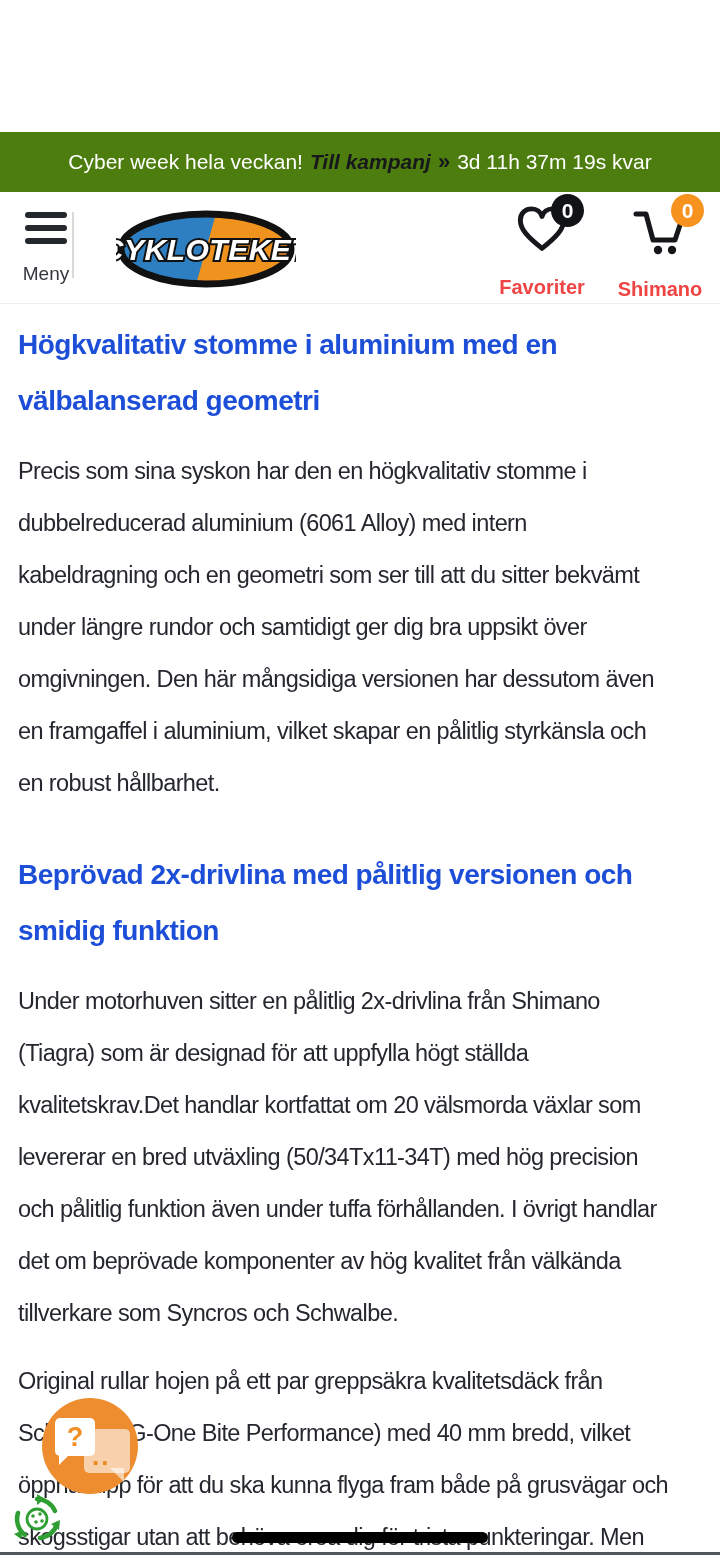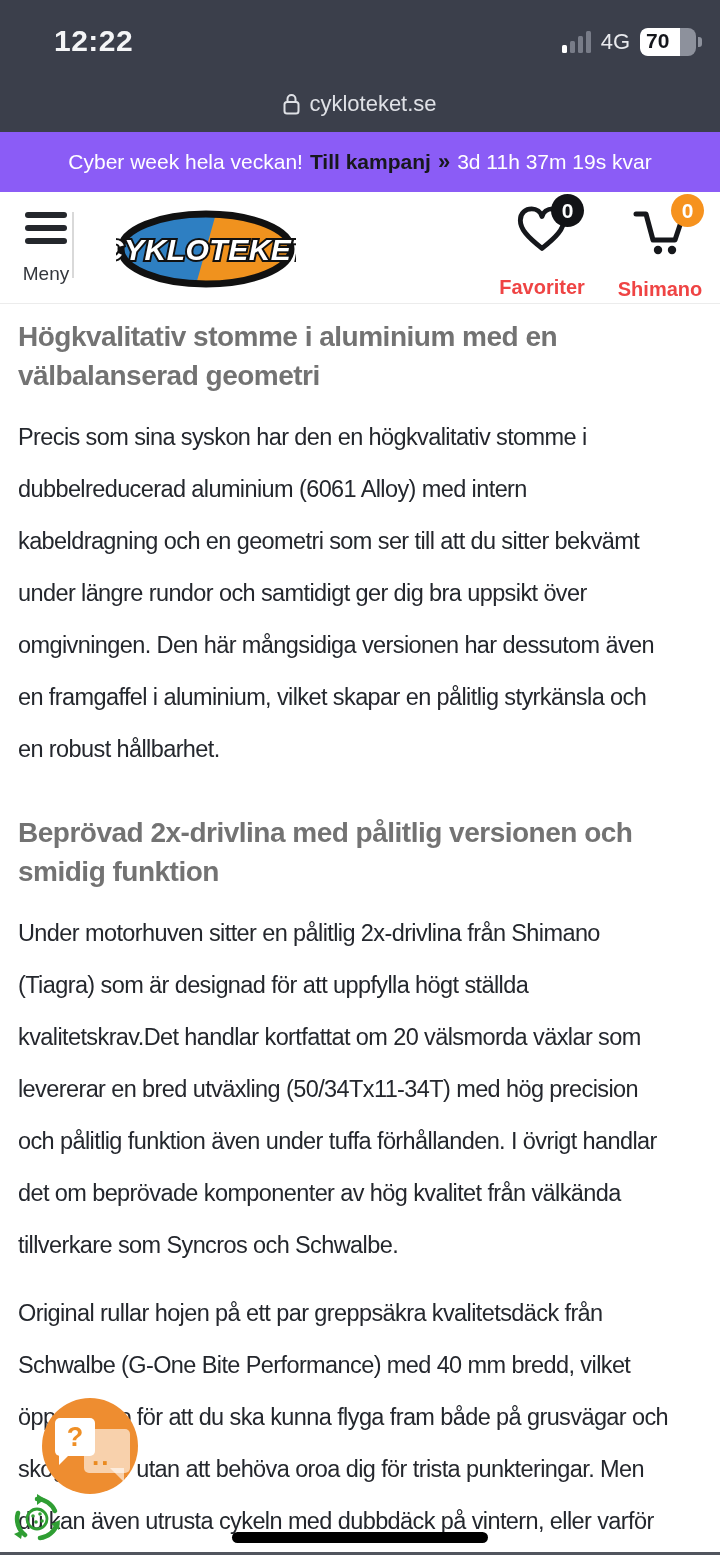--- a/index.html
+++ b/index.html
@@ -14,85 +14,61 @@
   .sigbars{display:flex;align-items:flex-end;gap:3px;height:22px;}
   .sigbars i{display:block;width:5px;border-radius:1.5px;background:#787c88;}
   .sigbars i.f{background:#ffffff;}
   .net{font-size:22px;color:#e9eaee;font-weight:400;}
   .battery{position:relative;width:56px;height:28px;border-radius:8px;background:#8d919c;overflow:hidden;}
   .battery .fill{position:absolute;left:0;top:0;bottom:0;width:72%;background:#ffffff;border-radius:7px 0 0 7px;}
   .battery .pct{position:absolute;left:6px;top:1px;font-size:21px;font-weight:700;color:#14161b;z-index:2;}
   .batt-tip{width:4px;height:10px;background:#8d919c;border-radius:0 3px 3px 0;margin-left:-8px;}
   .urlrow{position:absolute;left:0;top:84px;width:720px;height:40px;display:flex;align-items:center;justify-content:center;gap:9px;color:#dfe1e6;font-size:22px;}
   
-  .promo{position:absolute;left:0;top:132px;width:720px;height:60px;background:#8b5cf6;display:flex;align-items:center;justify-content:center;gap:7px;font-size:21px;white-space:nowrap;}
+  .promo{position:absolute;left:0;top:132px;width:720px;height:60px;background:#4d7c0f;display:flex;align-items:center;justify-content:center;gap:7px;font-size:21px;white-space:nowrap;}
   .promo .lead{color:#ffffff;}
-  .promo .link{color:#17181c;font-weight:700;}
+  .promo .link{color:#17181c;font-weight:700;font-style:italic;}
   .promo .arrow{color:#17181c;font-weight:700;font-size:22px;}
   .promo .count{color:#ffffff;}
   
   .header{position:absolute;left:0;top:192px;width:720px;height:111px;background:#fff;border-bottom:1px solid #ececec;}
   .menu-btn{position:absolute;left:22px;top:20px;width:48px;text-align:center;cursor:pointer;}
   .menu-btn .bars i{display:block;width:42px;height:6px;background:#24272c;border-radius:3px;margin:0 auto 7px;}
   .menu-label{font-size:19px;color:#34373d;margin-top:19px;}
   .vdivider{position:absolute;left:72px;top:20px;width:2px;height:66px;background:#d9d9d9;}
   .logo{position:absolute;left:116px;top:18px;width:180px;height:78px;}
   .hdr-right{position:absolute;right:10px;top:14px;display:flex;gap:18px;}
   .hdr-item{position:relative;width:100px;text-align:center;}
   .hdr-item .icon-wrap{position:relative;display:inline-block;}
   .hdr-label{font-size:20px;font-weight:600;color:#ef4444;margin-top:18px;}
   .badge{position:absolute;top:-12px;right:-16px;width:33px;height:33px;border-radius:50%;color:#fff;font-size:21px;font-weight:700;display:flex;align-items:center;justify-content:center;}
   .badge.black{background:#121316;}
   .badge.orange{background:#f6921e;}
   
   .article{position:absolute;left:0;top:303px;width:720px;padding:14px 14px 0 18px;box-sizing:border-box;}
-  .article h2{margin:38px 0 0 0;font-size:28px;line-height:39px;font-weight:700;color:#737373;letter-spacing:-.5px;white-space:pre-line;}
+  .article h2{margin:38px 0 0 0;font-size:28px;line-height:56px;font-weight:700;color:#1d4ed8;letter-spacing:-.5px;white-space:pre-line;}
   .article .sec:first-child h2{margin-top:0;}
   .article p{margin:16px 0 0 0;font-size:23.5px;line-height:52px;color:#24272d;letter-spacing:-.6px;white-space:pre-line;}
   
   .chat-widget{position:absolute;left:42px;top:1398px;width:96px;height:96px;border-radius:50%;background:#ee8d30;z-index:6;cursor:pointer;}
   .bubble-q{position:absolute;left:13px;top:20px;width:40px;height:38px;background:#ffffff;border-radius:5px;display:flex;align-items:center;justify-content:center;font-size:27px;font-weight:700;color:#ef8f25;}
   .bubble-q:after{content:"";position:absolute;left:4px;bottom:-9px;border:7px solid transparent;border-top-color:#ffffff;border-left-color:#ffffff;}
   .bubble-d{position:absolute;left:42px;top:31px;width:46px;height:44px;background:rgba(255,255,255,.6);border-radius:5px;display:flex;align-items:center;justify-content:flex-start;padding-left:8px;box-sizing:border-box;}
   .bubble-d:after{content:"";position:absolute;right:6px;bottom:-9px;border:7px solid transparent;border-top-color:rgba(255,255,255,.6);border-right-color:rgba(255,255,255,.6);}
   .bubble-d .dots{font-size:26px;font-weight:700;color:#ea8a20;letter-spacing:2px;line-height:10px;margin-top:10px;}
   .cookie-btn{position:absolute;left:12px;top:1494px;width:50px;height:50px;z-index:7;cursor:pointer;}
   
   .home-indicator{position:absolute;left:232px;top:1532px;width:256px;height:11px;border-radius:6px;background:#000;z-index:8;}
   .bottom-edge{position:absolute;left:0;top:1552px;width:720px;height:3px;background:#51555e;}
 </style>
 </head>
 <body>
 
 <div class="screen">
 
-  <div class="statusbar">
-    <div class="time">12:22</div>
-    <div class="status-right">
-      <div class="sigbars">
-        <i class="f" style="height:8px"></i>
-          <i style="height:12px"></i>
-          <i style="height:17px"></i>
-          <i style="height:22px"></i>
-      </div>
-      <span class="net">4G</span>
-      <div class="battery">
-        <div class="fill"></div>
-        <div class="pct">70</div>
-      </div>
-      <div class="batt-tip"></div>
-    </div>
-    <div class="urlrow">
-      <svg width="17" height="22" viewBox="0 0 17 22">
-        <rect x="1.5" y="9" width="14" height="11.5" rx="2.5" fill="none" stroke="#dfe1e6" stroke-width="2"></rect>
-        <path d="M4.5 9 V6 a4 4 0 0 1 8 0 V9" fill="none" stroke="#dfe1e6" stroke-width="2"></path>
-      </svg>
-      <span>cykloteket.se</span>
-    </div>
-  </div>
 
   <div class="promo">
     <span class="lead">Cyber week hela veckan!</span>
     <span class="link">Till kampanj</span>
     <span class="arrow">»</span>
     <span class="count">3d 11h 37m 19s kvar</span>
   </div>
 
   <div class="header">
     <div class="menu-btn">

